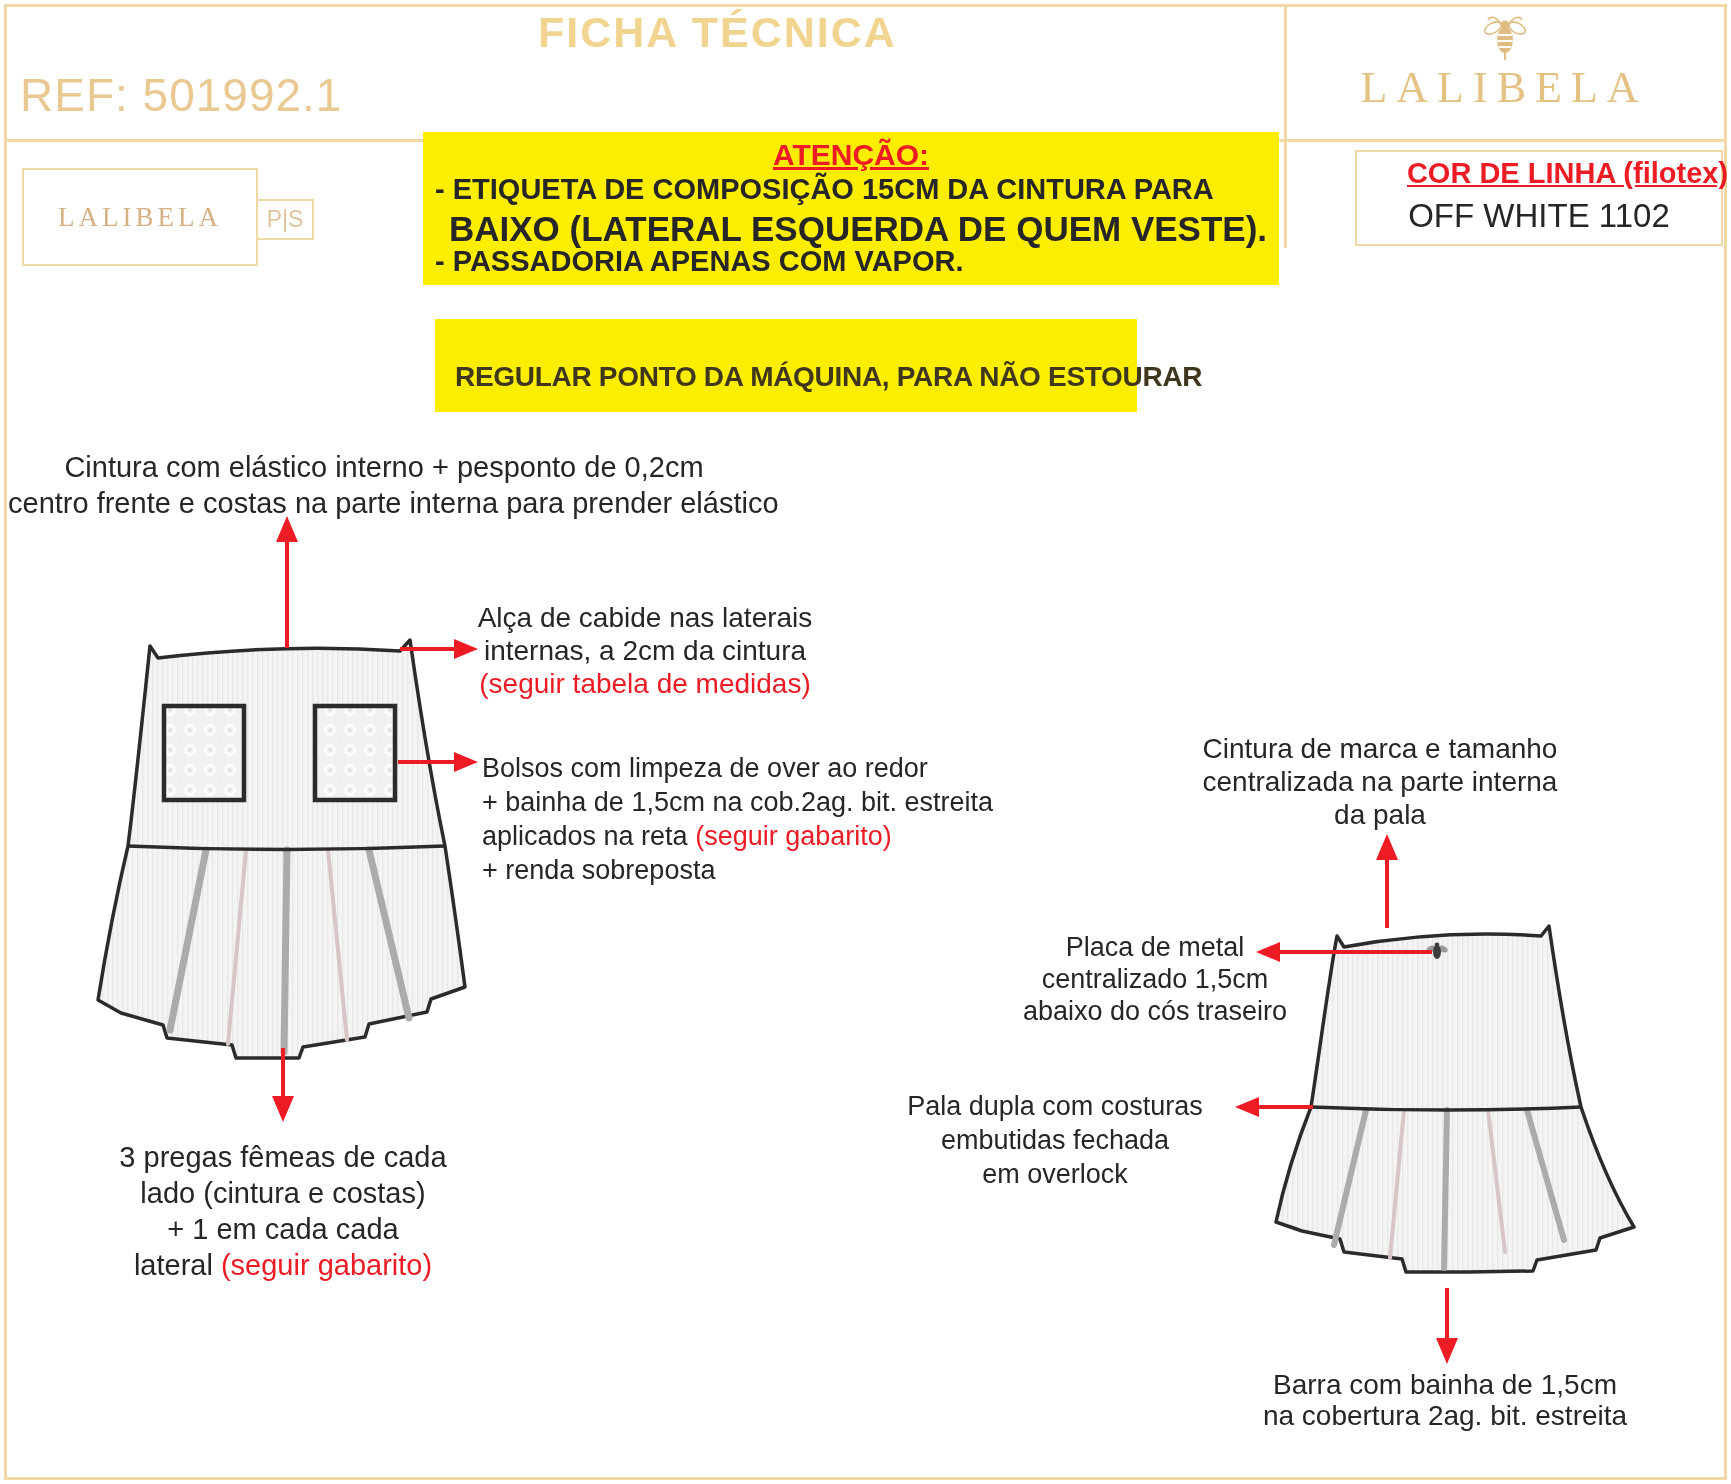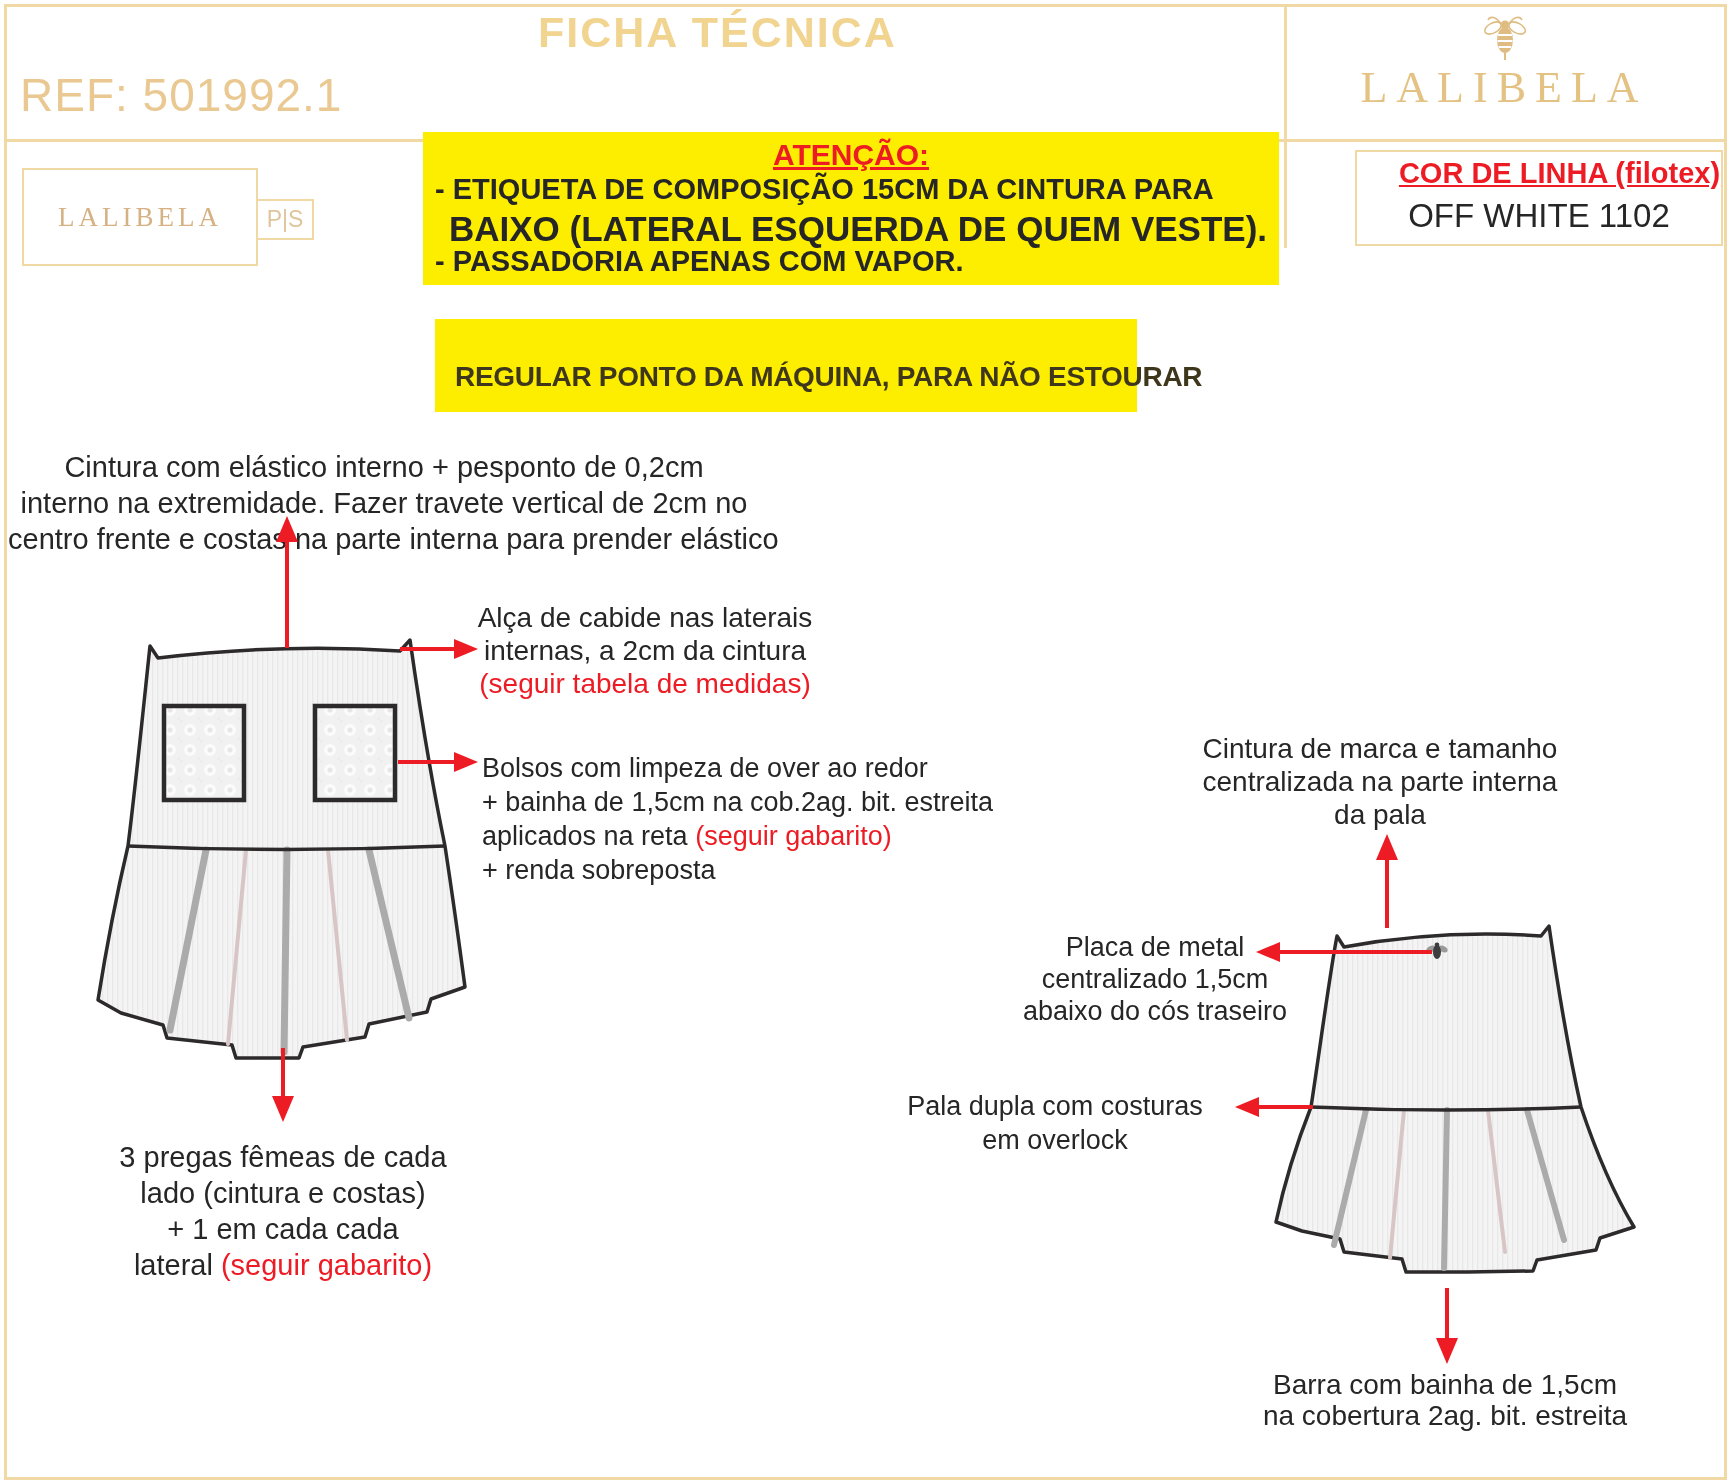--- a/index.html
+++ b/index.html
@@ -68,31 +68,30 @@
   </div>
 
   <div class="ybox" style="left:423px;top:132px;width:856px;height:153px;">
     <div class="txt red c" style="position:absolute;left:0;top:6px;width:100%;font-size:30px;font-weight:bold;text-decoration:underline;">ATENÇÃO:</div>
     <div class="txt" style="position:absolute;left:12px;top:41px;font-size:29px;font-weight:bold;text-align:center;">- ETIQUETA DE COMPOSIÇÃO 15CM DA CINTURA PARA</div>
     <div class="txt" style="position:absolute;left:26px;top:77px;font-size:35px;font-weight:bold;">BAIXO (LATERAL ESQUERDA DE QUEM VESTE).</div>
     <div class="txt" style="position:absolute;left:12px;top:113px;font-size:29px;font-weight:bold;">- PASSADORIA APENAS COM VAPOR.</div>
   </div>
 
   <div class="box-tan" style="left:1355px;top:150px;width:368px;height:96px;">
-    <div class="txt red c" style="position:absolute;left:0;top:5px;width:100%;font-size:29px;font-weight:bold;text-decoration:underline;padding-left:41px;">COR DE LINHA (filotex)</div>
+    <div class="txt red c" style="position:absolute;left:8px;top:5px;width:100%;font-size:29px;font-weight:bold;text-decoration:underline;padding-left:41px;">COR DE LINHA (filotex)</div>
     <div class="txt c" style="position:absolute;left:0;top:45px;width:100%;font-size:33px;">OFF WHITE 1102</div>
   </div>
 
   <div class="ybox" style="left:435px;top:319px;width:702px;height:93px;">
     <div style="position:absolute;left:20px;top:42px;font-size:28px;font-weight:bold;color:#3f371c;letter-spacing:-0.3px;white-space:nowrap;font-family:'Liberation Sans',sans-serif;">REGULAR PONTO DA MÁQUINA, PARA NÃO ESTOURAR</div>
   </div>
 
   <div class="abs" style="left:8px;top:449px;width:752px;">
     <div class="txt c" style="font-size:29px;line-height:36px;">Cintura com elástico interno + pesponto de 0,2cm</div>
-    <div class="txt c" style="font-size:29px;line-height:36px;">interno na extremidade. Fazer travete vertical de 2cm no</div>
     <div class="txt c" style="font-size:29px;line-height:36px;">centro frente e costas na parte interna para prender elástico</div>
   </div>
 
   <svg class="abs" style="left:75px;top:628px;" width="405" height="432" viewBox="75 628 405 432">
     <defs>
       <pattern id="stripesF" width="5" height="10" patternUnits="userSpaceOnUse">
         <rect width="5" height="10" fill="#f4f4f4"></rect>
         <rect x="2" width="1.3" height="10" fill="#e8e8e8"></rect>
       </pattern>
       <pattern id="laceF" width="20" height="20" patternUnits="userSpaceOnUse">
@@ -209,20 +208,21 @@
   </div>
 
   <div class="abs" style="left:995px;top:931px;width:320px;">
     <div class="txt c" style="font-size:27px;line-height:32px;">Placa de metal</div>
     <div class="txt c" style="font-size:27px;line-height:32px;">centralizado 1,5cm</div>
     <div class="txt c" style="font-size:27px;line-height:32px;">abaixo do cós traseiro</div>
   </div>
 
   <div class="abs" style="left:895px;top:1089px;width:320px;">
     <div class="txt c" style="font-size:27px;line-height:34px;">Pala dupla com costuras</div>
+    <div class="txt c" style="font-size:27px;line-height:34px;">embutidas fechada</div>
     <div class="txt c" style="font-size:27px;line-height:34px;">em overlock</div>
   </div>
 
   <div class="abs" style="left:1240px;top:1369px;width:410px;">
     <div class="txt c" style="font-size:28px;line-height:31px;">Barra com bainha de 1,5cm</div>
     <div class="txt c" style="font-size:28px;line-height:31px;">na cobertura 2ag. bit. estreita</div>
   </div>
 
 </div>
 

